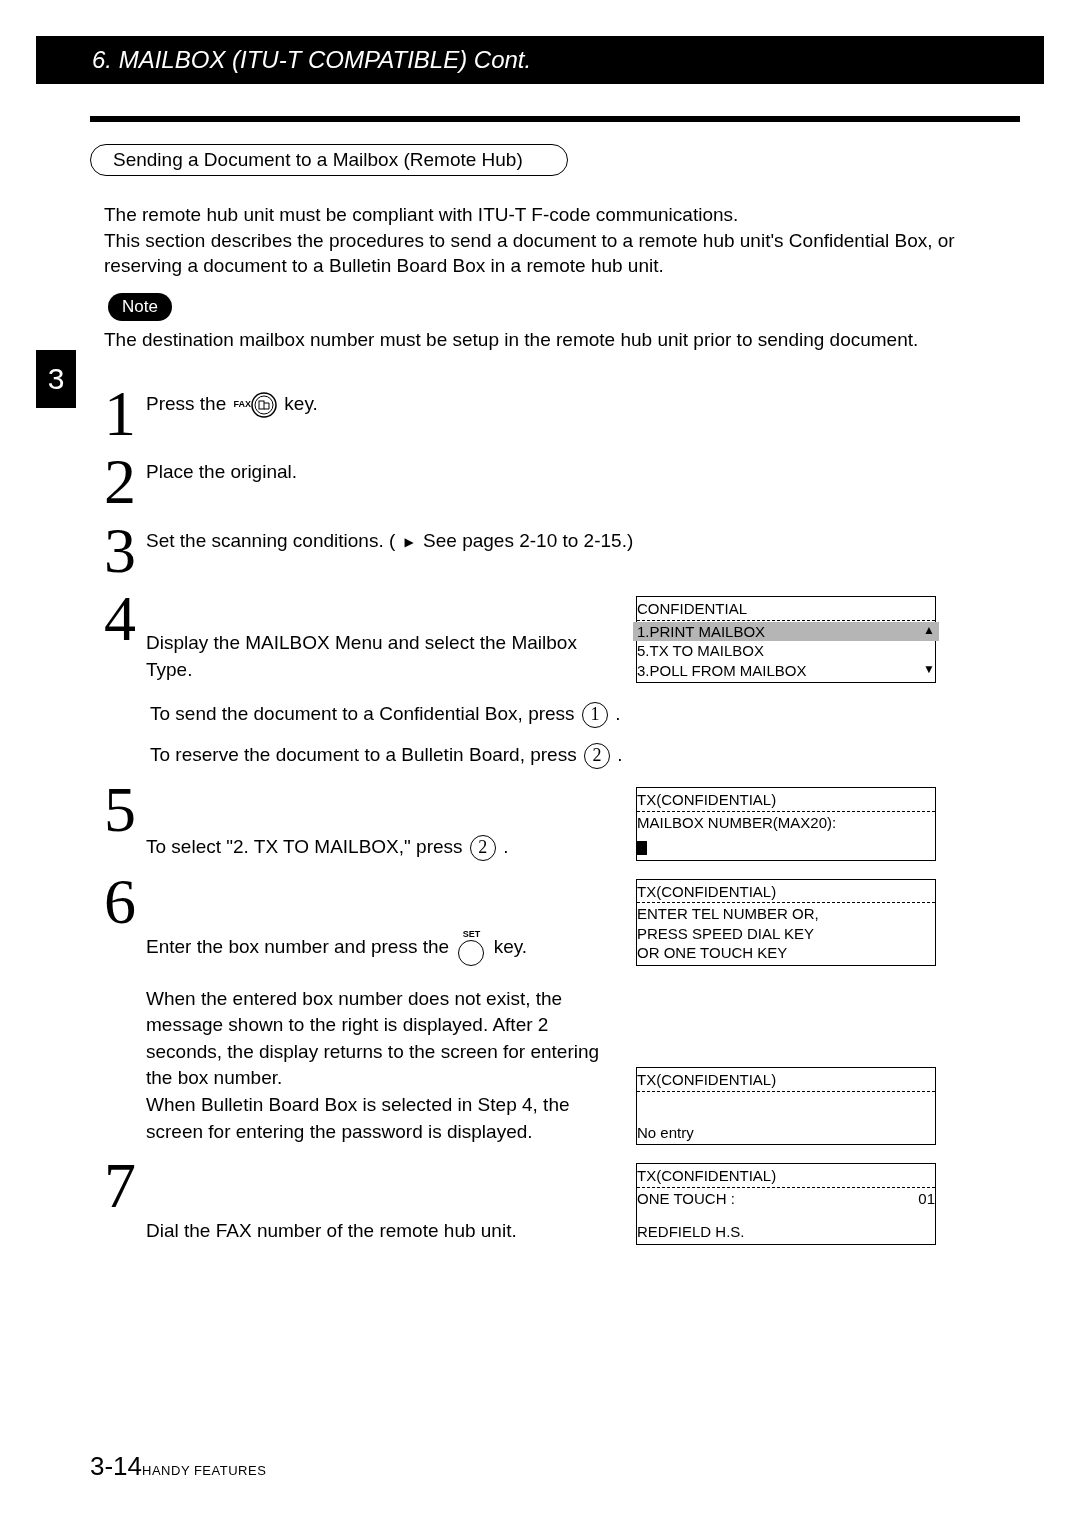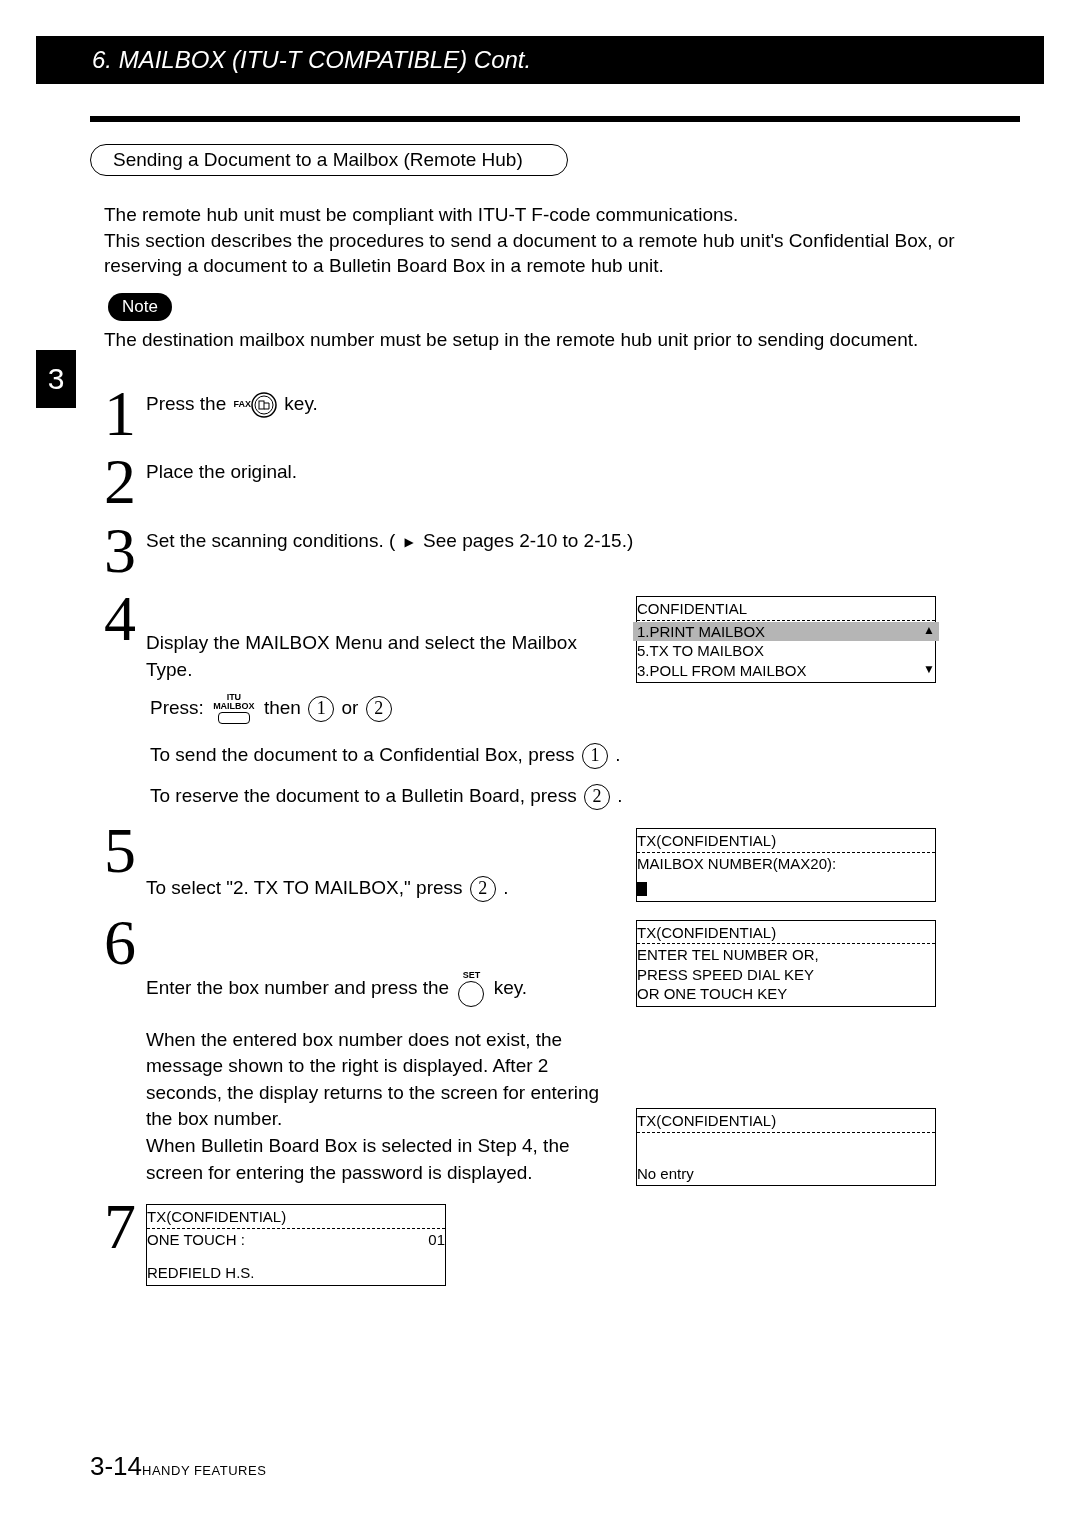--- a/index.html
+++ b/index.html
@@ -254,32 +254,20 @@
       <div class="step-body">
         <div class="step-row">
           <div class="step-left">Display the MAILBOX Menu and select the Mailbox Type.</div>
           <div class="lcd">
             <div class="hdr">CONFIDENTIAL</div>
             <span class="sel"><span>1.PRINT MAILBOX</span><span class="tri-up">▲</span></span>
             <span class="rowline">5.TX TO MAILBOX</span>
             <span class="rowline"><span>3.POLL FROM MAILBOX</span><span class="tri-dn">▼</span></span>
           </div>
         </div>
-        <div class="sub-indent">
-          <span>Press: </span>
-          <span class="itu-key">
-            <span class="tiny">ITU</span>
-            <span class="tiny">MAILBOX</span>
-            <span class="box"></span>
-          </span>
-          <span> then </span>
-          <span class="circle-key">1</span>
-          <span> or </span>
-          <span class="circle-key">2</span>
-        </div>
         <div class="sub-indent" style="margin-top:18px;">
           <span>To send the document to a Confidential Box, press </span>
           <span class="circle-key">1</span>
           <span>.</span>
         </div>
         <div class="sub-indent" style="margin-top:14px;">
           <span>To reserve the document to a Bulletin Board, press </span>
           <span class="circle-key">2</span>
           <span>.</span>
         </div>
@@ -334,20 +322,21 @@
             <div>No entry</div>
           </div>
         </div>
       </div>
     </div>
 
     <div class="step">
       <div class="step-num">7</div>
       <div class="step-body">
         <div class="step-row">
+          <div class="step-left">Dial the FAX number of the remote hub unit.</div>
           <div class="lcd">
             <div class="hdr">TX(CONFIDENTIAL)</div>
             <div>
               <span>ONE TOUCH :</span>
               <span class="rnum">01</span>
             </div>
             <div style="height:14px;"></div>
             <div>REDFIELD H.S.</div>
           </div>
         </div>

